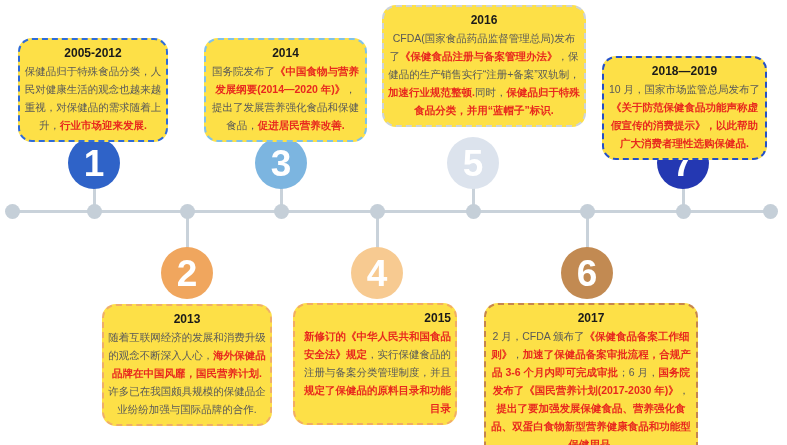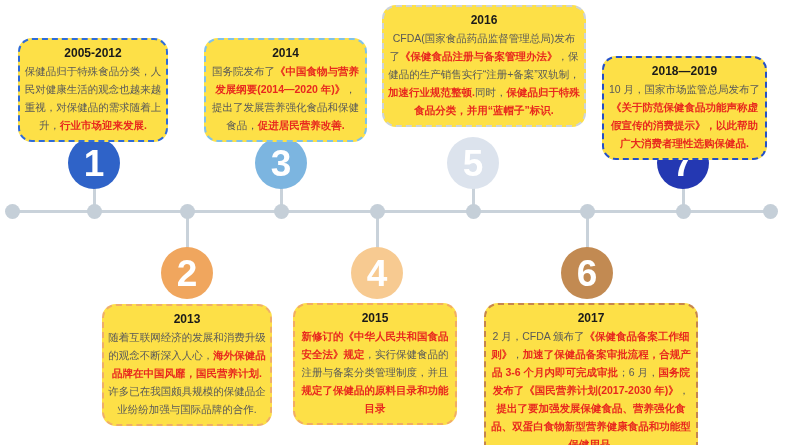--- a/index.html
+++ b/index.html
@@ -64,21 +64,21 @@
       </div>
       <div class="event-box" style="left: 193px; top: 38px; width: 163px; border-color: rgb(126, 194, 234); margin-left: 11px;">
         <div class="event-year">2014</div>
         <div class="event-body"><span>国务院发布了</span><b class="em" style="color: rgb(232, 40, 30); text-align: center;">《中国食物与营养发展纲要(2014—2020 年)》</b><span>，提出了发展营养强化食品和保健食品，</span><b class="em" style="color: rgb(232, 40, 30);">促进居民营养改善.</b></div>
       </div>
       <div class="stub" style="left: 375.5px; top: 212px; height: 36px; background: rgb(201, 210, 218);"></div>
       <div class="axis-dot" style="left: 369.5px; top: 204px; background: rgb(197, 207, 216);"></div>
       <div class="event-circle" style="left: 351px; top: 247px; background: rgb(247, 202, 145);">
         <span>4</span>
       </div>
-      <div class="event-box" style="left: 293px; top: 303px; width: 164px; border-color: rgb(242, 173, 98);">
+      <div class="event-box" style="left: 293px; top: 303px; width: 164px; border-color: rgb(242, 173, 98); text-align: right;">
         <div class="event-year">2015</div>
         <div class="event-body"><b class="em" style="color: rgb(232, 40, 30);">新修订的《中华人民共和国食品安全法》规定</b><span>，实行保健食品的注册与备案分类管理制度，并且</span><b class="em" style="color: rgb(232, 40, 30);">规定了保健品的原料目录和功能目录</b></div>
       </div>
       <div class="stub" style="left: 471.5px; top: 188px; height: 24px; background: rgb(201, 210, 218);"></div>
       <div class="axis-dot" style="left: 465.5px; top: 204px; background: rgb(197, 207, 216);"></div>
       <div class="event-circle" style="left: 447px; top: 137px; background: rgb(220, 227, 237);">
         <span>5</span>
       </div>
       <div class="event-box" style="left: 382px; top: 5px; width: 204px; border-color: rgb(204, 211, 218);">
         <div class="event-year">2016</div>

